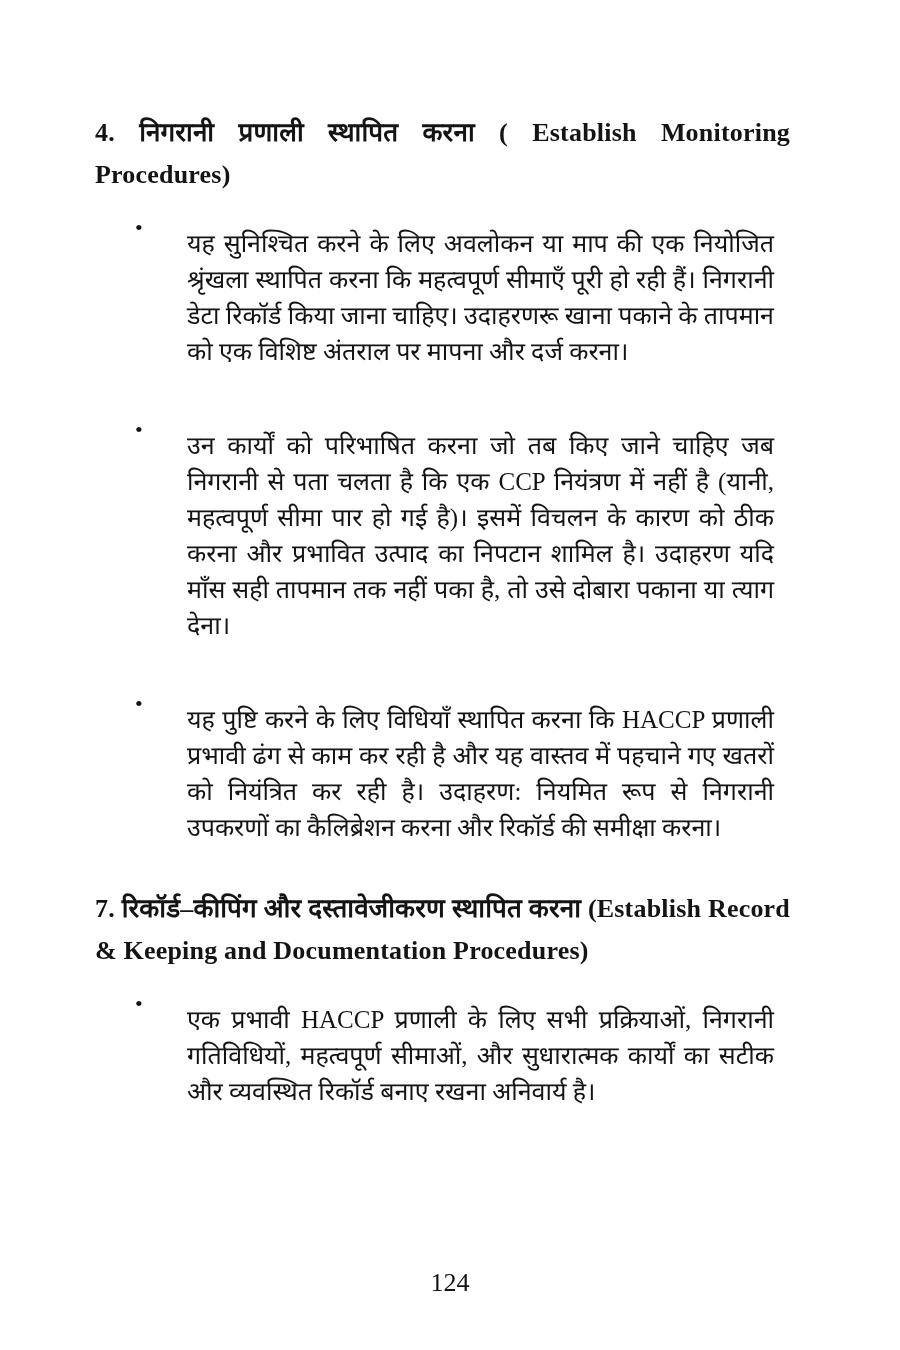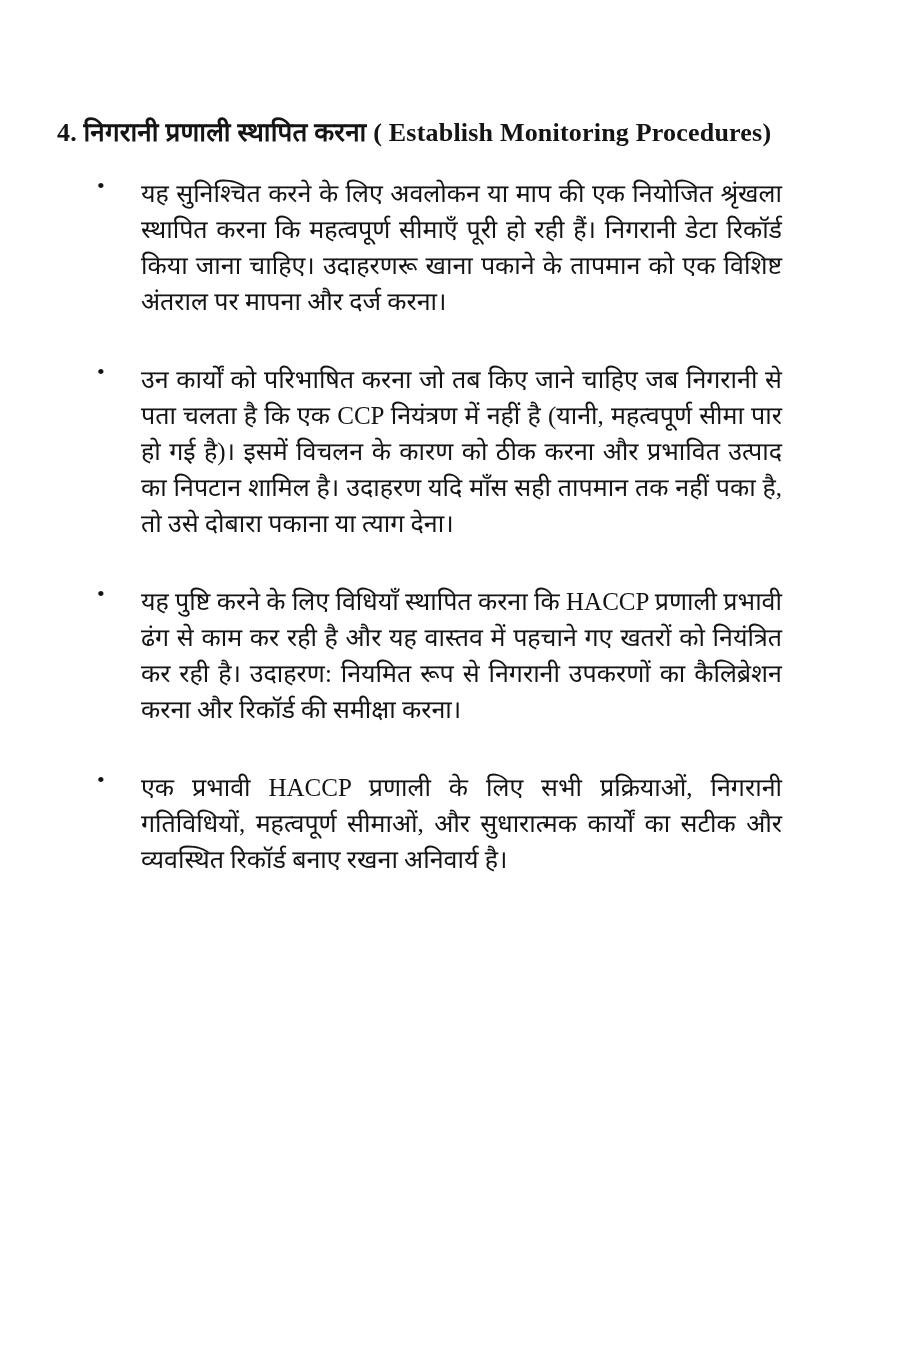--- a/index.html
+++ b/index.html
@@ -7,21 +7,21 @@
     padding: 0;
     background: #ffffff;
   }
   .page {
     position: relative;
     width: 900px;
     height: 1350px;
     margin: 0 auto;
     background: #ffffff;
     box-sizing: border-box;
-    padding: 112px 110px 0 57px;
+    padding: 112px 110px 0 95px;
     color: #141414;
     font-family: "Liberation Serif", "DejaVu Sans", serif;
     overflow: hidden;
   }
   .section {
     margin: 0 0 26px 0;
   }
   .section-heading {
     font-size: 26px;
     line-height: 42px;
@@ -37,21 +37,21 @@
   }
   .bullet-marker {
     flex: none;
     width: 36px;
     font-size: 22px;
     line-height: 36px;
     text-align: left;
   }
   .bullet-text {
     flex: 1;
-    margin: 8px;
+    margin: 16px;
     font-size: 25px;
     line-height: 36px;
     text-align: justify;
   }
   .page-number {
     position: absolute;
     left: 0;
     right: 0;
     bottom: 52px;
     text-align: center;
@@ -81,20 +81,22 @@
   </div>
 
   <div class="section">
     <div class="bullet-row">
       <span class="bullet-marker">•</span>
       <p class="bullet-text">यह पुष्टि करने के लिए विधियाँ स्थापित करना कि HACCP प्रणाली प्रभावी ढंग से काम कर रही है और यह वास्तव में पहचाने गए खतरों को नियंत्रित कर रही है। उदाहरण: नियमित रूप से निगरानी उपकरणों का कैलिब्रेशन करना और रिकॉर्ड की समीक्षा करना।</p>
     </div>
   </div>
 
   <div class="section">
+    <h2 class="section-heading">7. रिकॉर्ड–कीपिंग और दस्तावेजीकरण स्थापित करना (Establish Record &amp; Keeping and Documentation Procedures)</h2>
     <div class="bullet-row">
       <span class="bullet-marker">•</span>
       <p class="bullet-text">एक प्रभावी HACCP प्रणाली के लिए सभी प्रक्रियाओं, निगरानी गतिविधियों, महत्वपूर्ण सीमाओं, और सुधारात्मक कार्यों का सटीक और व्यवस्थित रिकॉर्ड बनाए रखना अनिवार्य है।</p>
     </div>
   </div>
 
+  <div class="page-number">124</div>
 
 </div>
 
 </body></html>

